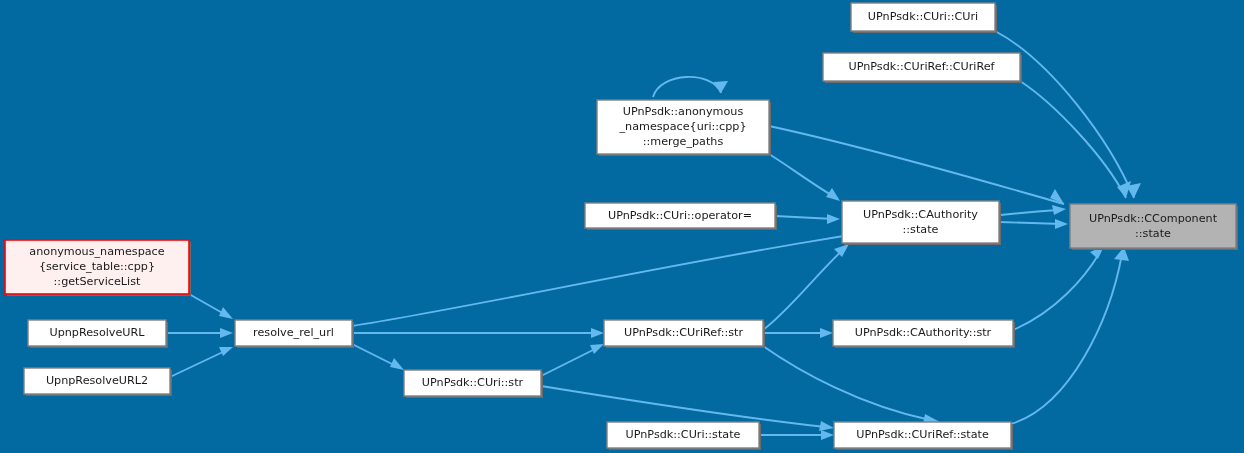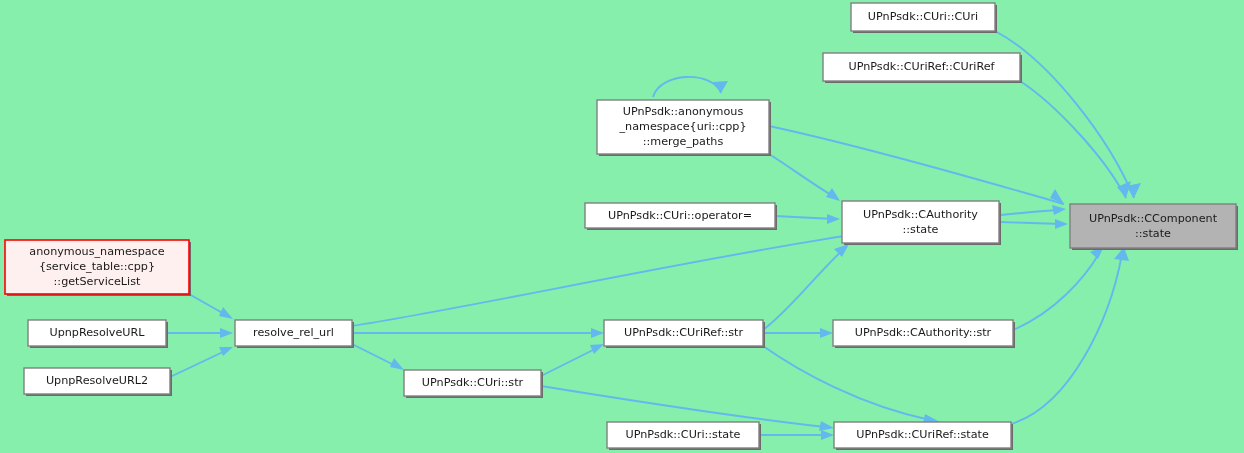--- a/index.html
+++ b/index.html
@@ -4,21 +4,21 @@
 <style>
   html, body {
     margin: 0;
     padding: 0;
     background: #000000;
   }
   #graph-root {
     position: relative;
     width: 1244px;
     height: 453px;
-    background: #86efac;
+    background: #0369a1;
     font-family: "DejaVu Sans", sans-serif;
     overflow: hidden;
   }
   svg#callgraph {
     position: absolute;
     left: 0;
     top: 0;
     width: 1244px;
     height: 453px;
     display: block;

